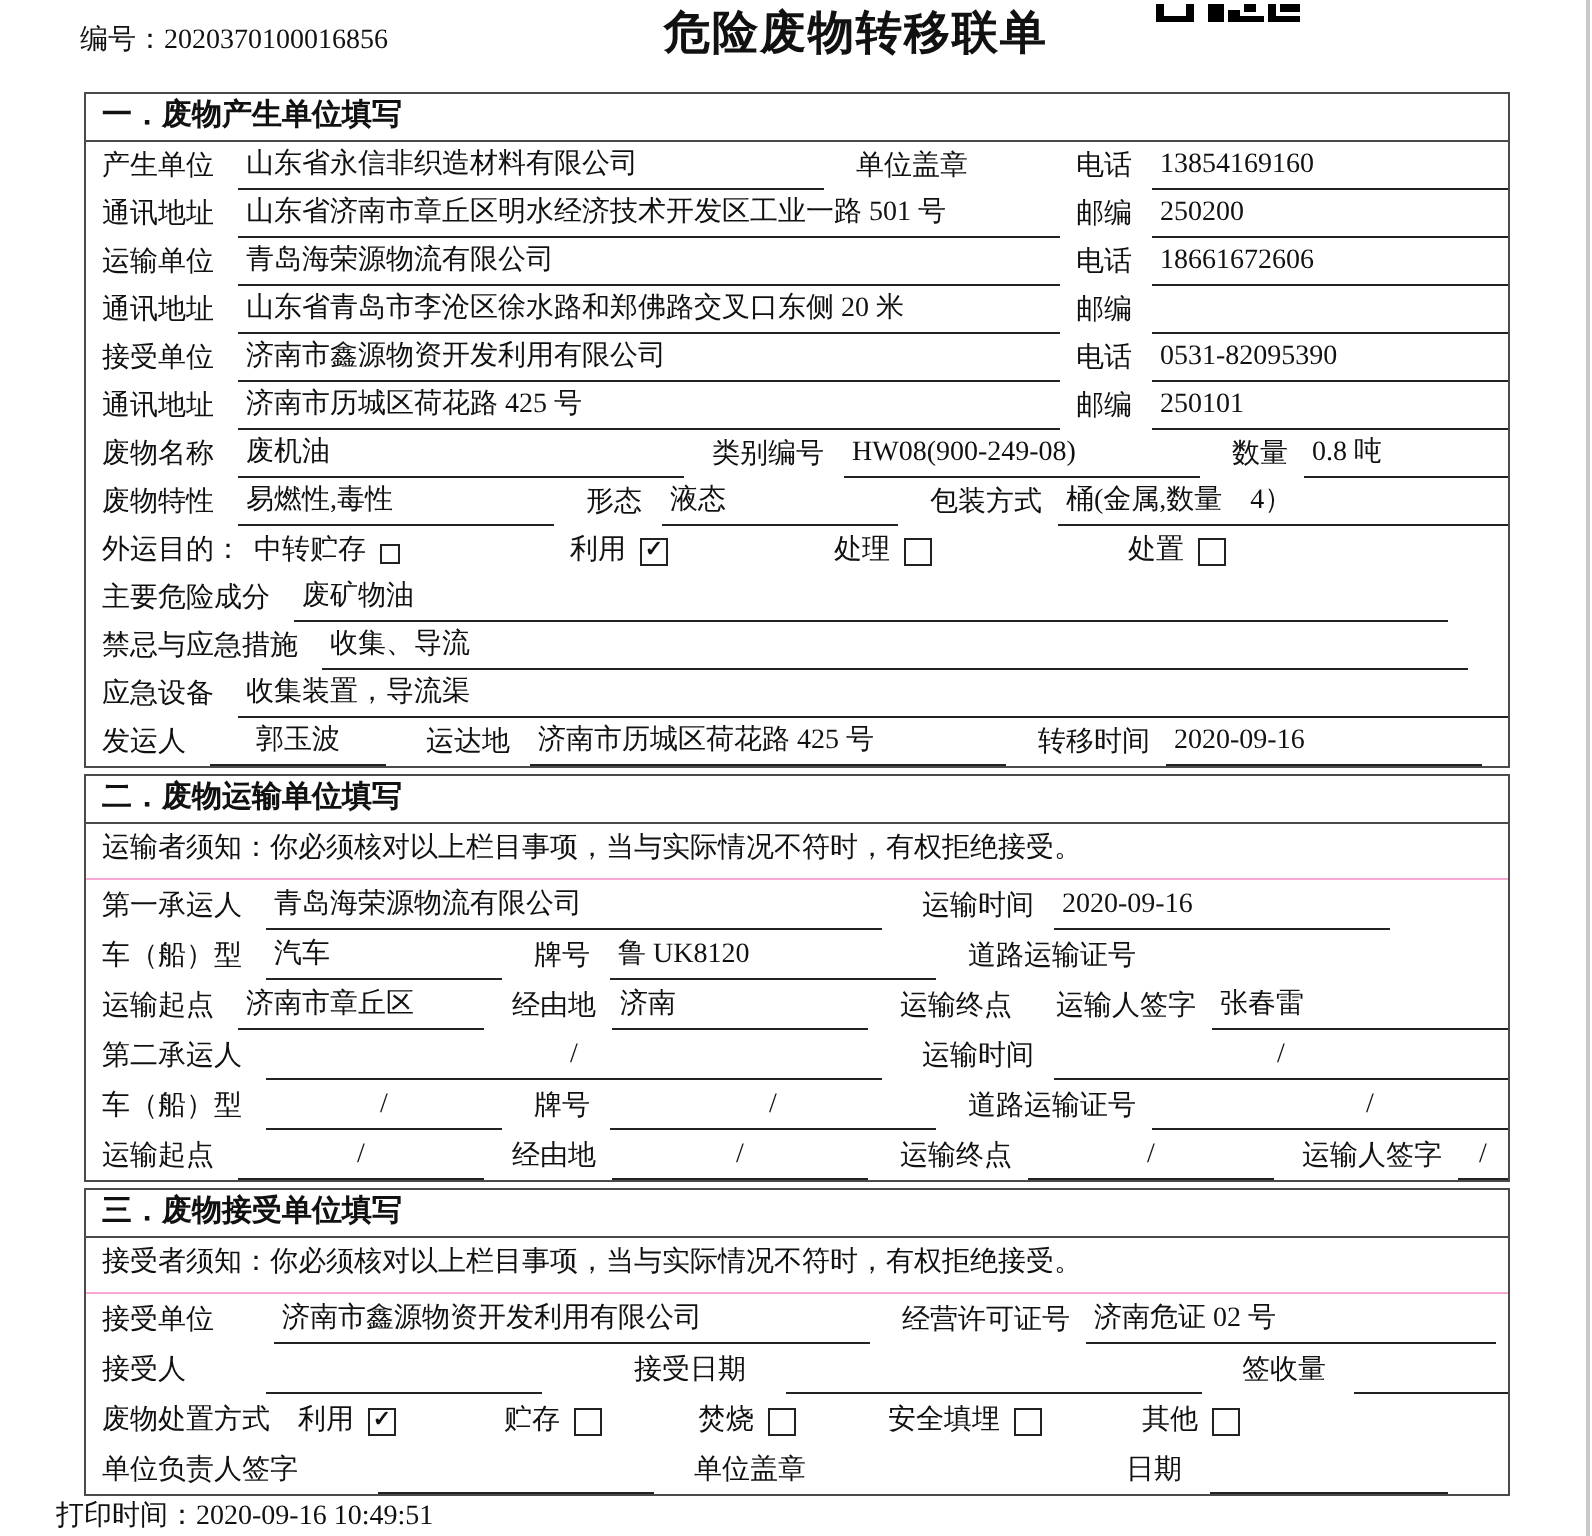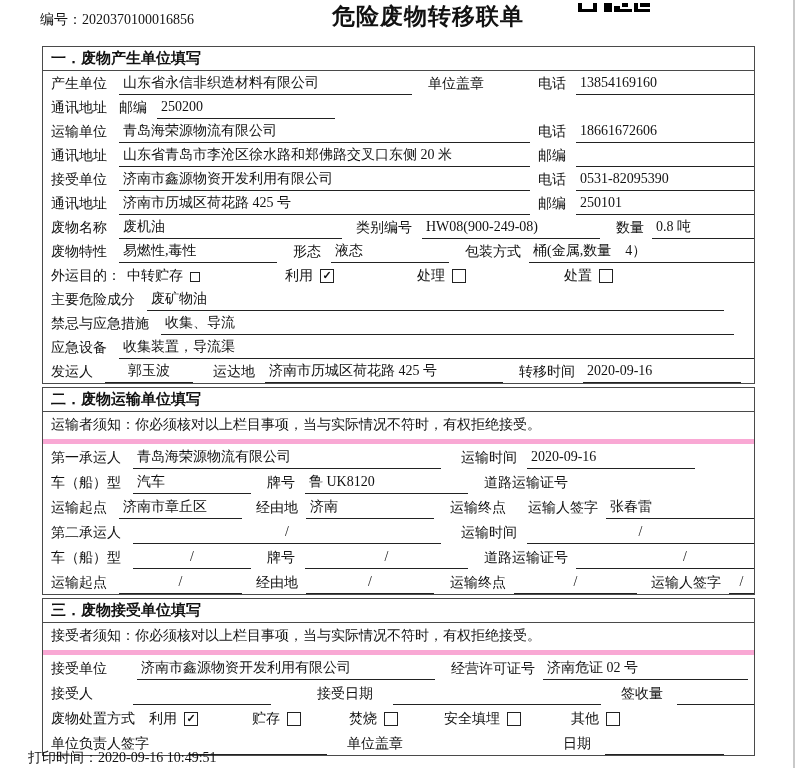--- a/index.html
+++ b/index.html
@@ -10,21 +10,21 @@
   }
   .edge-r{position:absolute;right:1px;top:0;height:100%;width:2px;background:#c9c9c9;}
   .hdr{position:relative;height:46px;}
   .doc-no{position:absolute;left:40px;top:11px;white-space:nowrap;}
   .page-title{position:absolute;left:332px;top:1px;font-size:23px;font-weight:bold;letter-spacing:1px;white-space:nowrap;}
   .qr{position:absolute;left:578px;top:0;}
   .form{position:absolute;left:42px;top:46px;width:713px;}
   .sec{border:1px solid #4a4a4a;background:#fff;}
   .sec + .sec{margin-top:3px;}
   .sec-title{height:23px;line-height:22px;font-weight:bold;font-size:15px;padding-left:8px;border-bottom:1px solid #4a4a4a;white-space:nowrap;}
-  .notice{height:27px;line-height:26px;padding-left:8px;border-bottom:5px solid #f9a8d4;white-space:nowrap;}
+  .notice{height:27px;line-height:26px;padding-left:8px;border-bottom:1px solid #f9a8d4;white-space:nowrap;}
   .row{display:flex;align-items:flex-end;padding-left:8px;height:24px;line-height:22px;white-space:nowrap;overflow:hidden;}
   .s2 .row,.s3 .row{height:25px;line-height:23px;}
   .lbl{flex:none;}
   .u{border-bottom:1px solid #222;padding:0 4px;overflow:hidden;flex:none;}
   .fill{flex:1 1 auto;}
   .sp{flex:1 1 auto;}
   .ctr{text-align:center;}
   .rcol{flex:none;width:216px;display:flex;align-items:flex-end;}
   .rcol .lbl{margin-right:10px;}
   .mr{margin-right:12px;}
@@ -74,20 +74,21 @@
       <span class="lbl ml16">单位盖章</span>
       <span class="sp"></span>
       <span class="rcol">
         <span class="lbl">电话</span>
         <span class="u fill">13854169160</span>
       </span>
     </div>
 
     <div class="row">
       <span class="lbl mr">通讯地址</span>
+      <span class="u fill" style="margin-right:8px;">山东省济南市章丘区明水经济技术开发区工业一路 501 号</span>
       <span class="rcol">
         <span class="lbl">邮编</span>
         <span class="u fill">250200</span>
       </span>
     </div>
 
     <div class="row">
       <span class="lbl mr">运输单位</span>
       <span class="u fill" style="margin-right:8px;">青岛海荣源物流有限公司</span>
       <span class="rcol">

